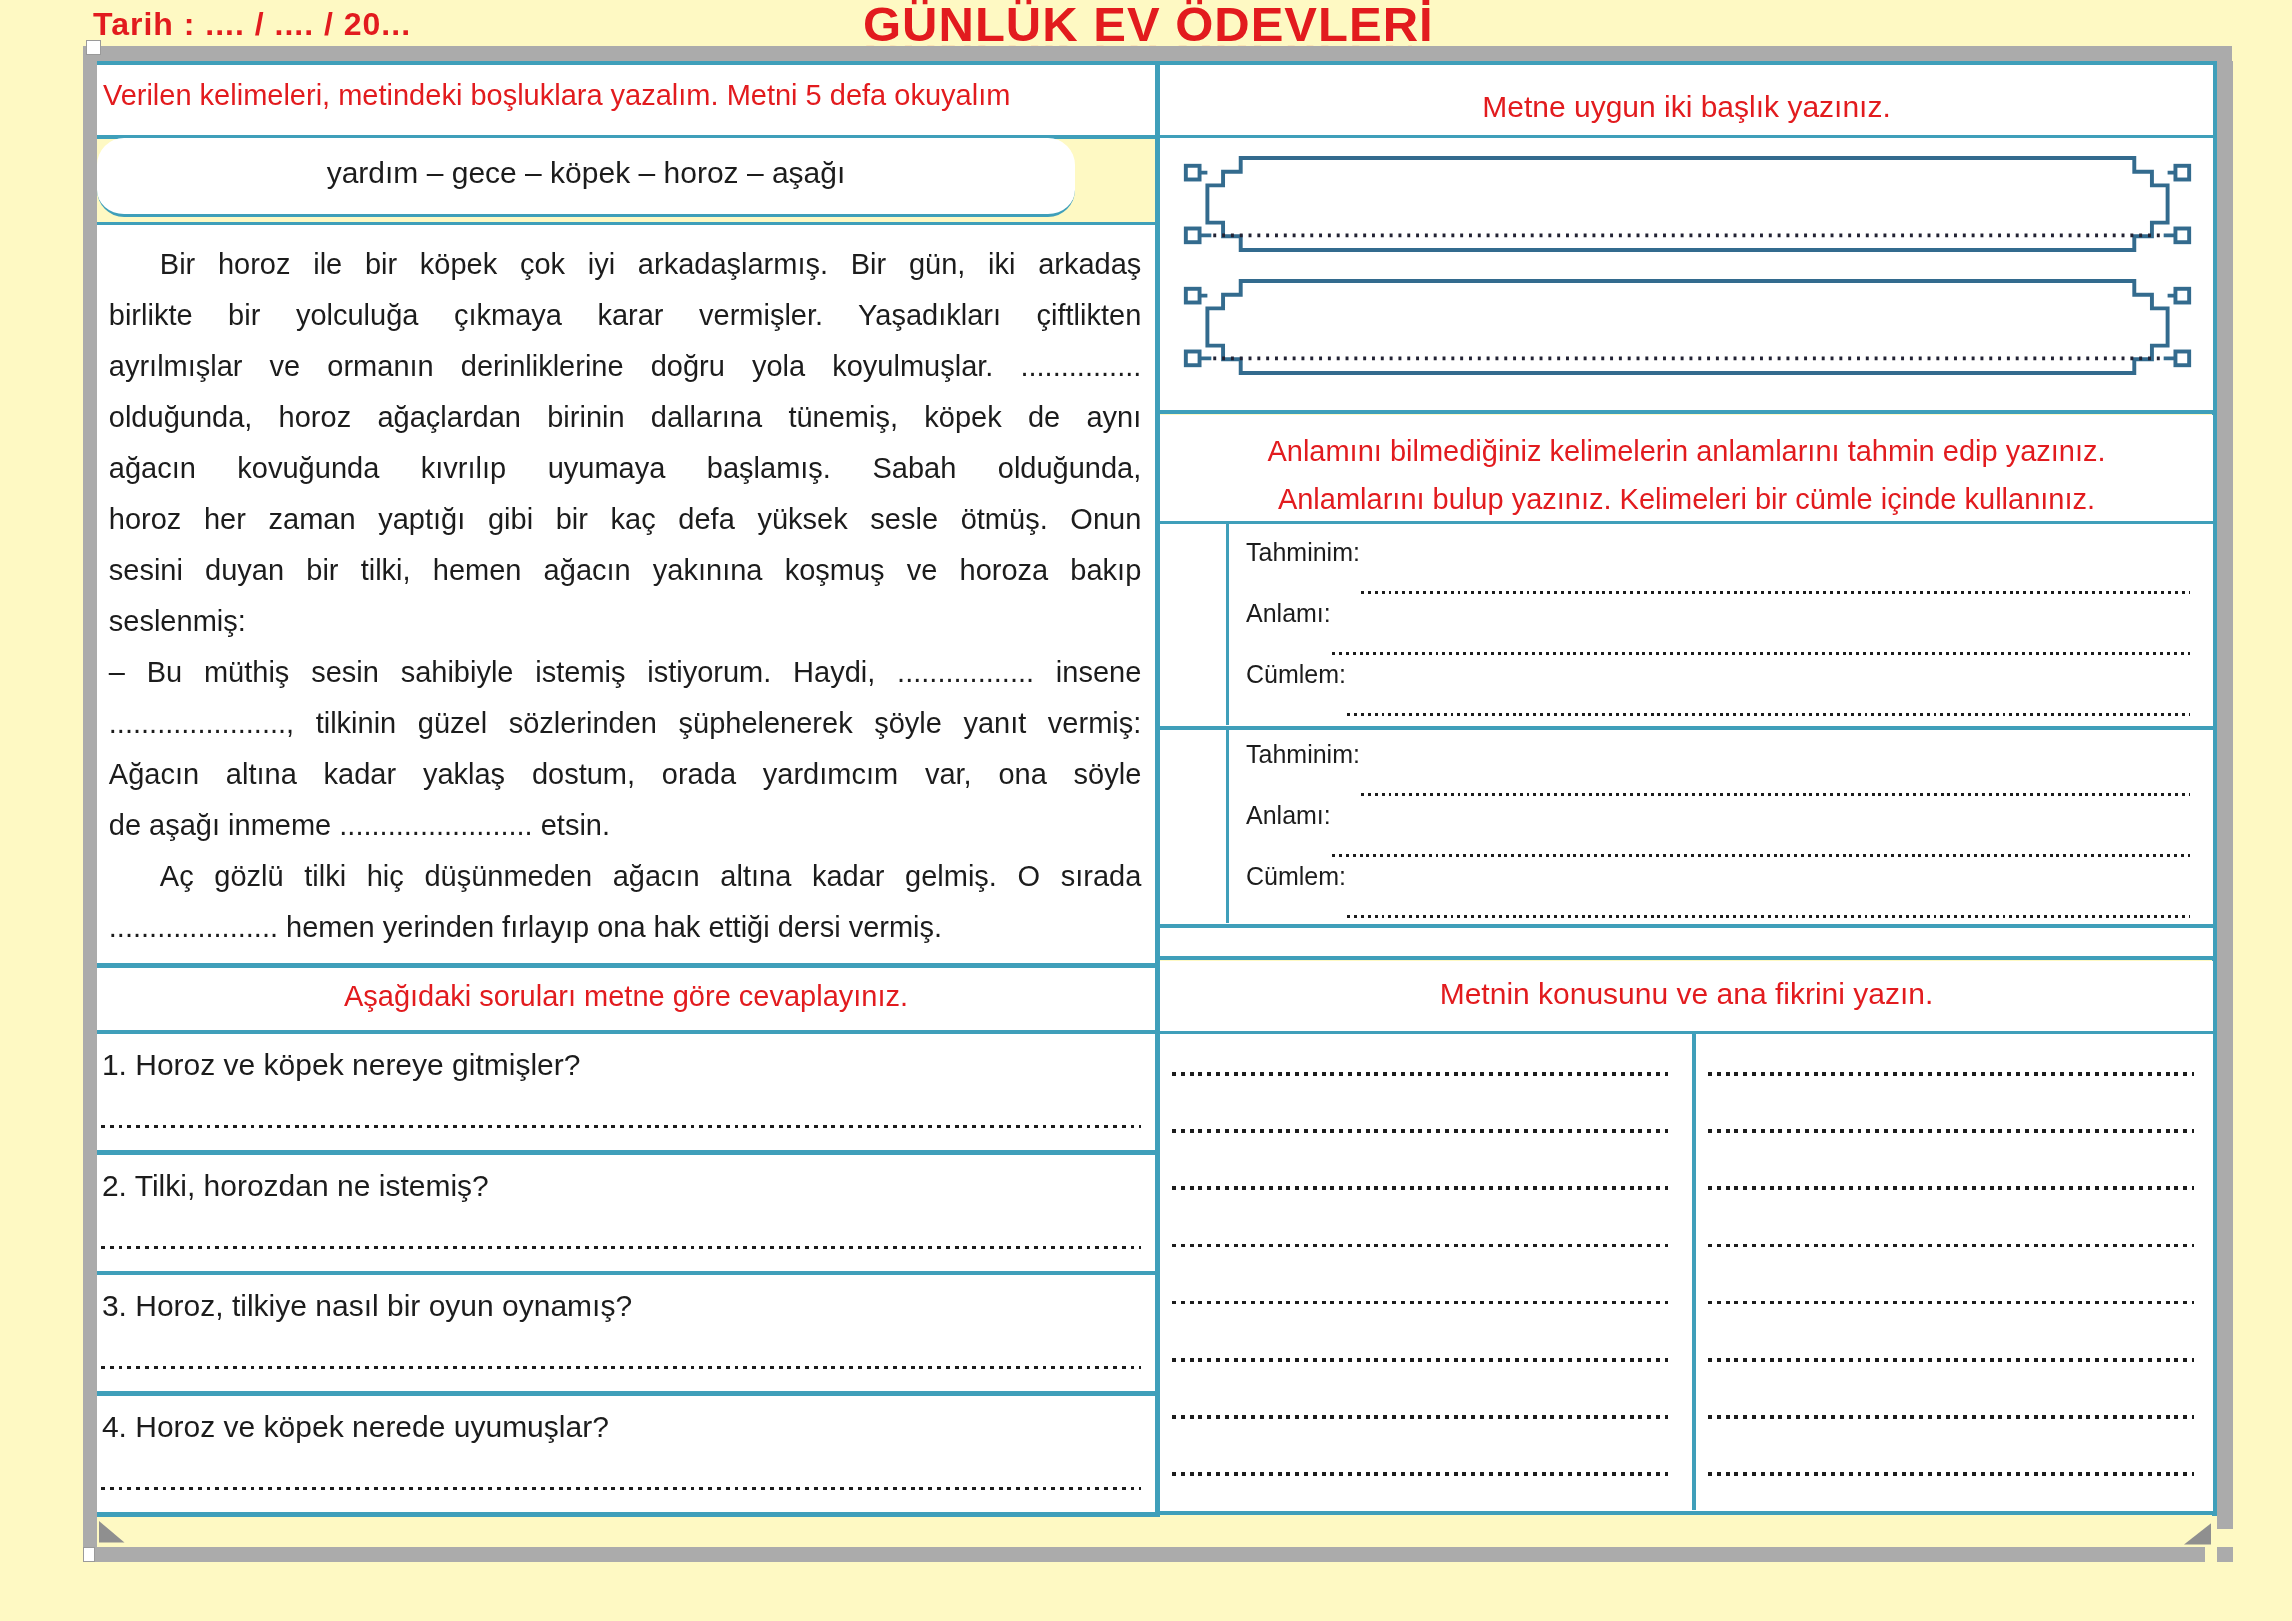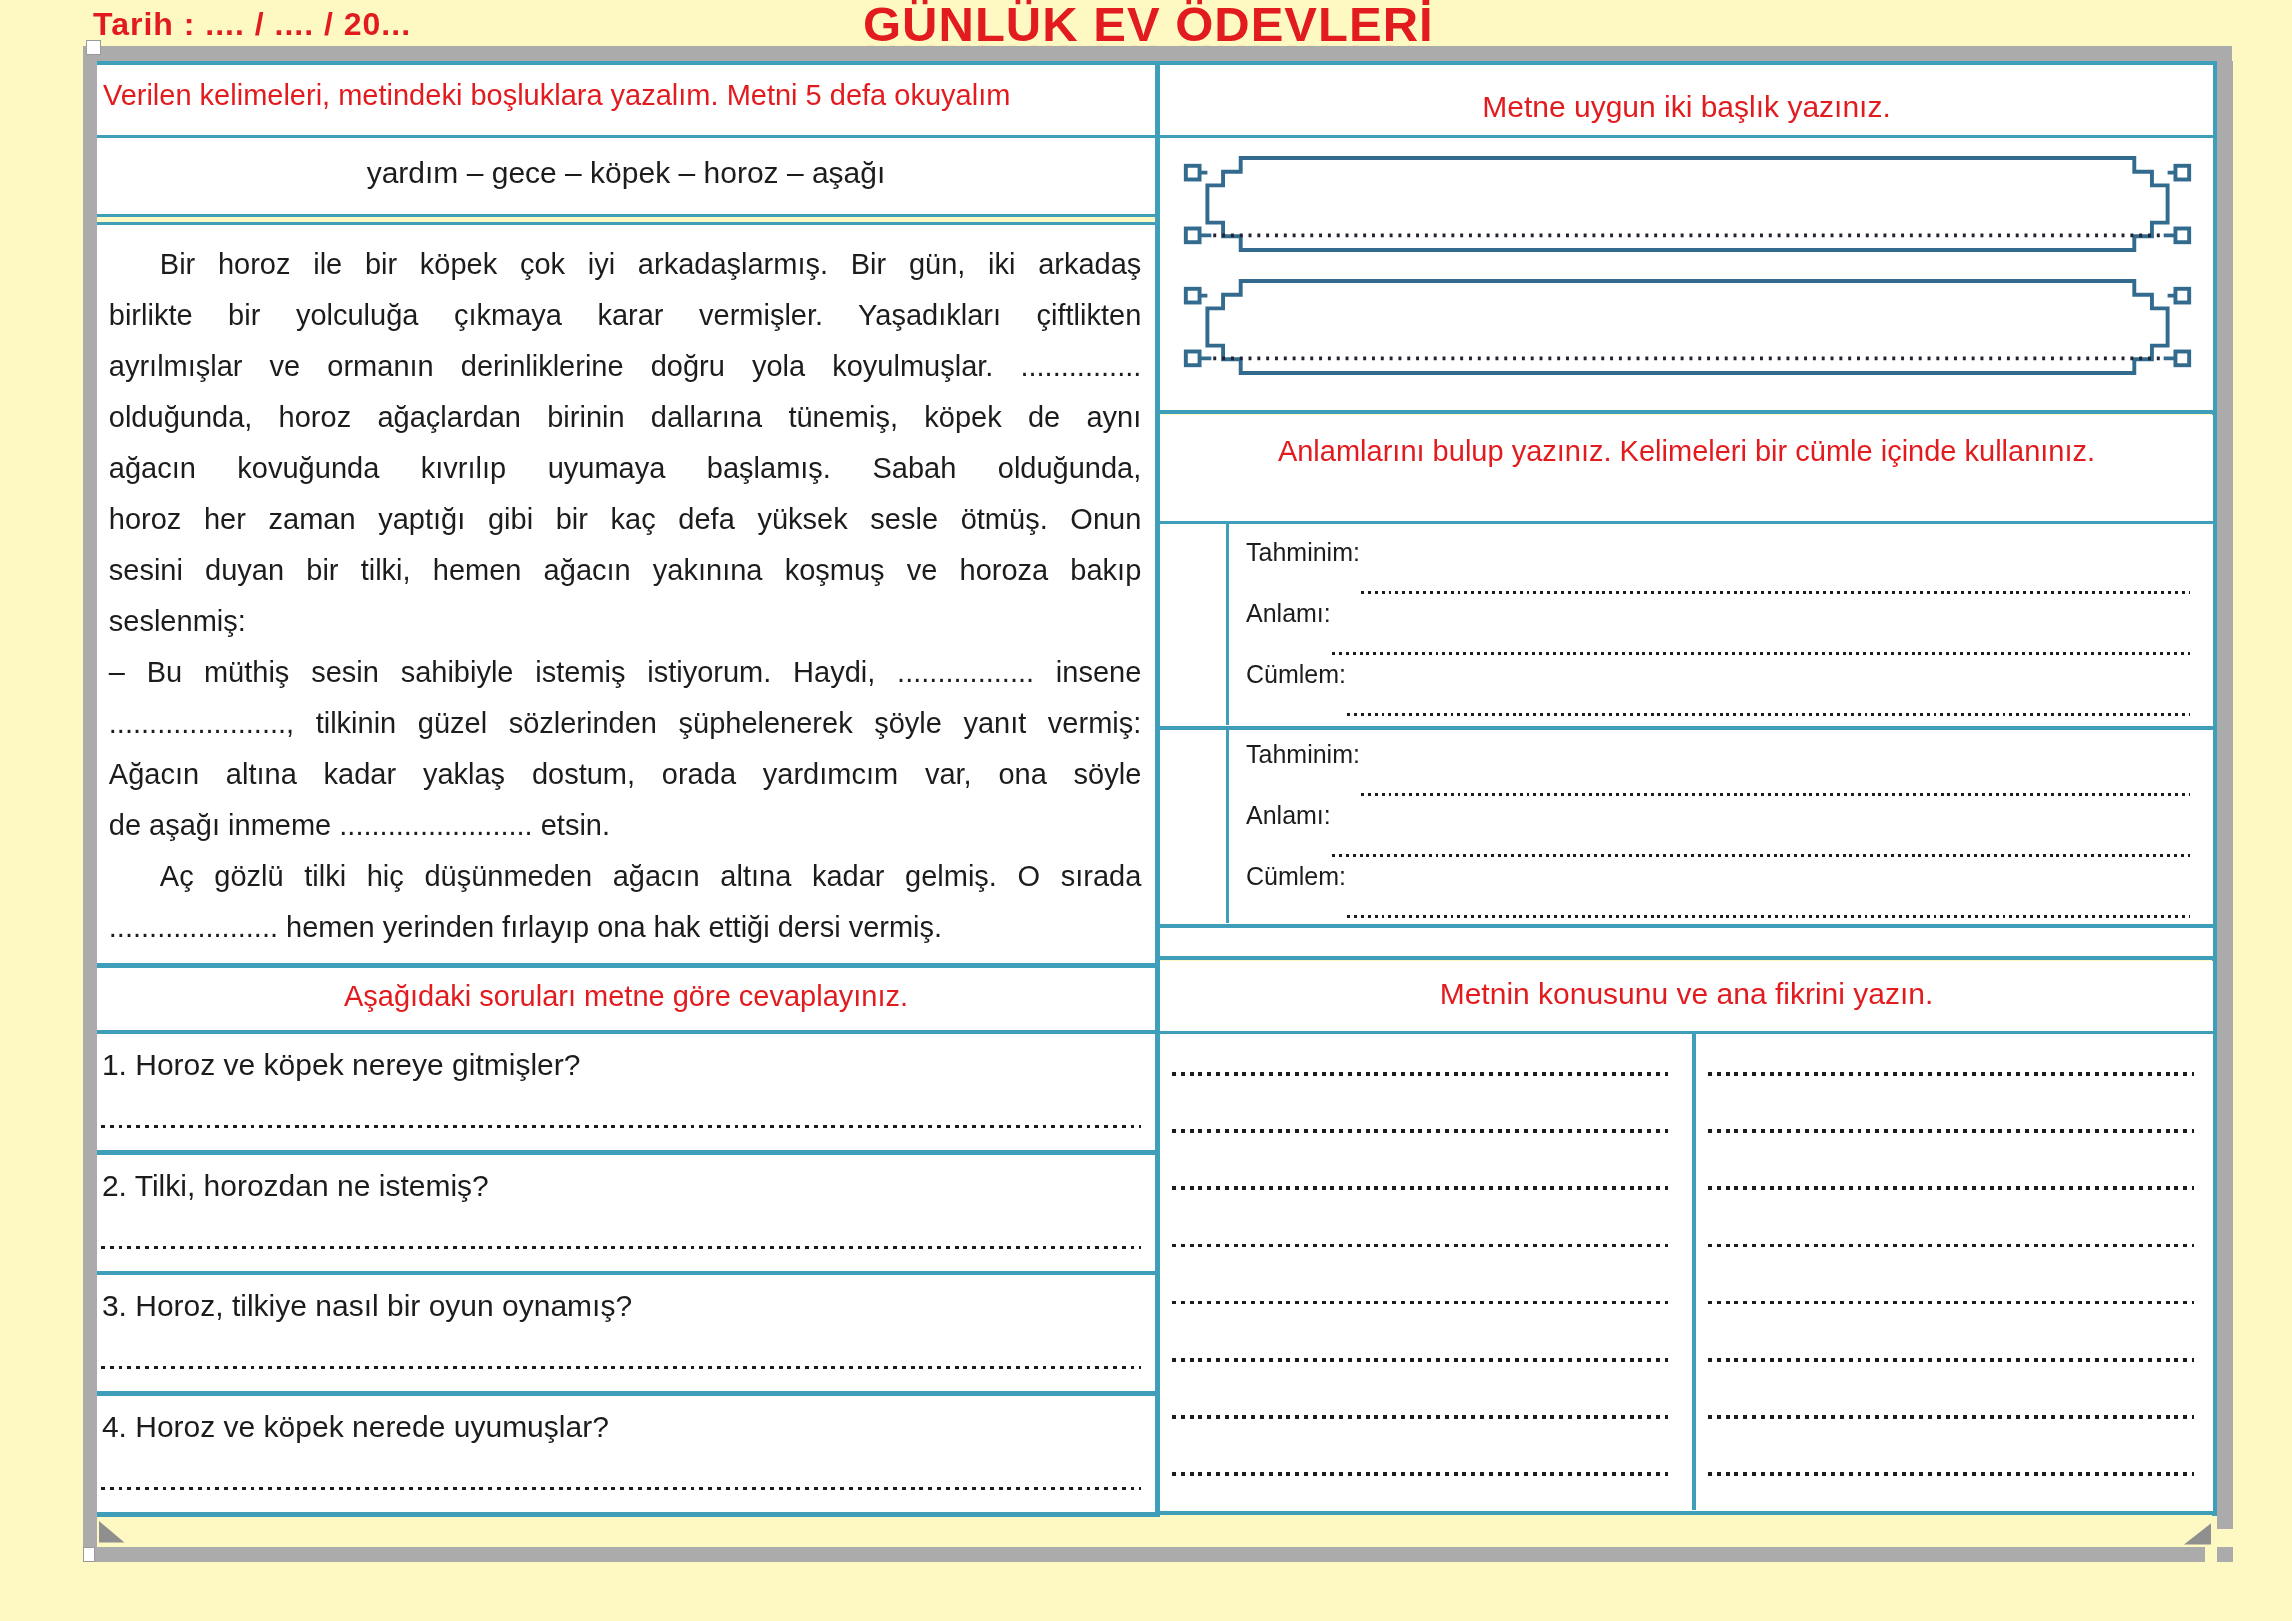--- a/index.html
+++ b/index.html
@@ -85,21 +85,21 @@
 
   <div class="tri tri-tl" style="left:101px;top:71px;width:24.5px;height:26.5px;"></div>
   <div class="tri tri-tr" style="left:2178px;top:73px;width:25.5px;height:25.5px;"></div>
   <div class="tri tri-bl" style="left:99px;top:1521px;width:25.5px;height:21.6px;"></div>
   <div class="tri tri-br" style="left:2184px;top:1523px;width:27.4px;height:21.6px;"></div>
 
   <div class="row" style="left:97px;top:65px;width:1058px;height:74px;padding-left:45px;">
     <div class="instr-text">Verilen kelimeleri, metindeki boşluklara yazalım. Metni 5 defa okuyalım</div>
   </div>
 
-  <div class="row" style="left:97px;top:138px;width:1058px;height:79px;border-bottom-width:3.9px;">
+  <div class="row" style="left:97px;top:138px;width:978px;height:79px;border-bottom-width:3.9px;border-radius:27px;">
     <div class="wordbank-text">yardım – gece – köpek – horoz – aşağı</div>
   </div>
   <div class="tealline" style="left:97px;top:222px;width:1058px;height:3.9px;"></div>
 
   <div class="row story" style="left:97px;top:225px;width:1058px;height:743px;border-bottom-width:5.9px;">
     <div class="line j indent">Bir horoz ile bir köpek çok iyi arkadaşlarmış. Bir gün, iki arkadaş</div>
     <div class="line j">birlikte bir yolculuğa çıkmaya karar vermişler. Yaşadıkları çiftlikten</div>
     <div class="line j">ayrılmışlar ve ormanın derinliklerine doğru yola koyulmuşlar. ...............</div>
     <div class="line j">olduğunda, horoz ağaçlardan birinin dallarına tünemiş, köpek de aynı</div>
     <div class="line j">ağacın kovuğunda kıvrılıp uyumaya başlamış. Sabah olduğunda,</div>
@@ -158,20 +158,21 @@
         <rect x="8" y="78" width="14" height="14" fill="none" stroke="currentColor" stroke-width="4"></rect>
         <rect x="1018" y="14" width="14" height="14" fill="none" stroke="currentColor" stroke-width="4"></rect>
         <rect x="1018" y="78" width="14" height="14" fill="none" stroke="currentColor" stroke-width="4"></rect>
         <path d="M22 21 H30 M22 85 H34 M1018 21 H1010 M1018 85 H1006" stroke="currentColor" stroke-width="4"></path>
         <line x1="36" y1="85" x2="1004" y2="85" stroke="#223" stroke-width="4" stroke-dasharray="3 6"></line>
       </svg>
     </div>
   </div>
 
   <div class="row red-center vocab-instr" style="left:1160px;top:415px;width:1053px;height:110px;">
+    <div>Anlamını bilmediğiniz kelimelerin anlamlarını tahmin edip yazınız.</div>
     <div>Anlamlarını bulup yazınız. Kelimeleri bir cümle içinde kullanınız.</div>
   </div>
 
   <div class="row" style="left:1160px;top:524px;width:1053px;height:206px;">
     <div class="vdiv" style="left:66px;top:0;width:2.9px;height:201px;"></div>
     <div class="vocab-fields" style="top:13.7px;">
       <div class="vrow">
         <span class="vlabel">Tahminim:</span>
         <span class="dotfill"></span>
       </div>

